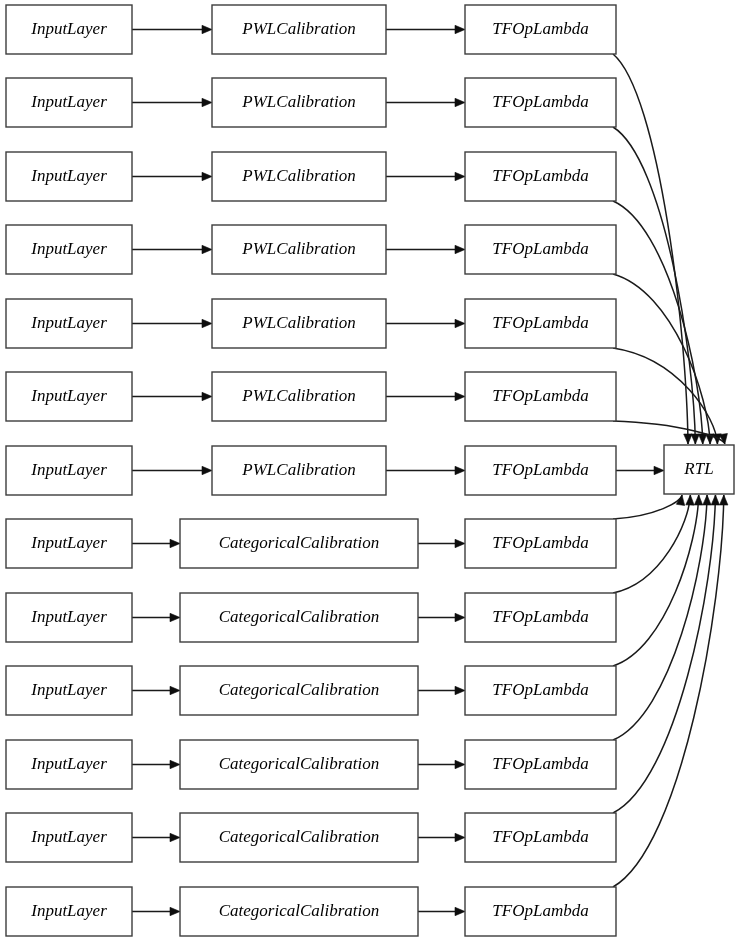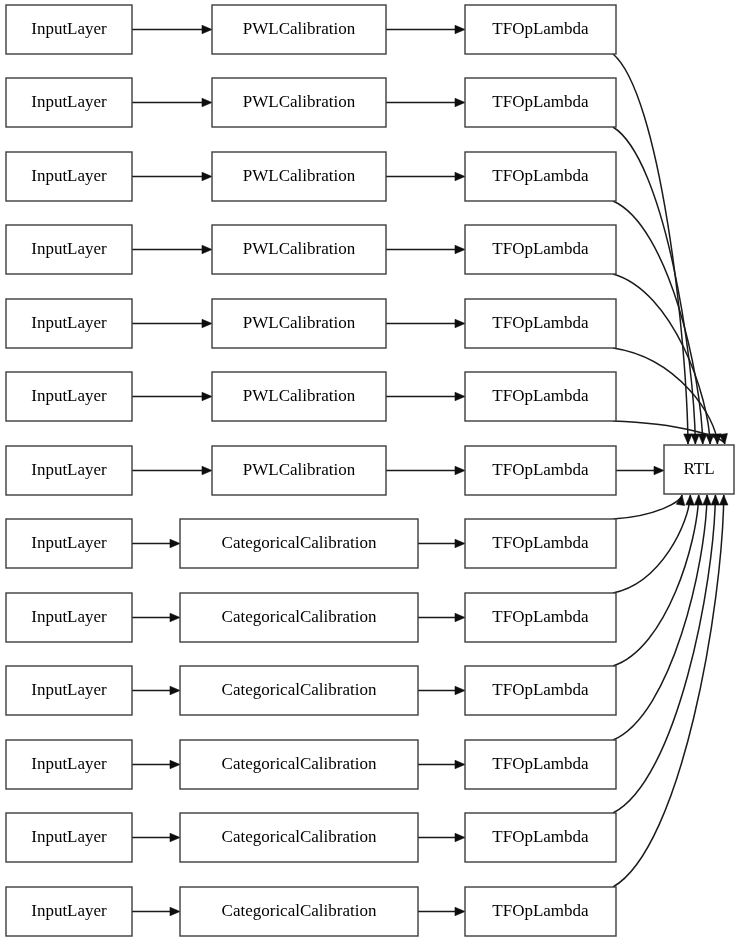--- a/index.html
+++ b/index.html
@@ -7,20 +7,21 @@
     padding: 0;
     background: #ffffff;
   }
   #graph-canvas {
     position: relative;
     width: 741px;
     height: 940px;
     background: #ffffff;
     overflow: hidden;
     font-family: "Liberation Serif", "DejaVu Serif", serif;
+    font-style: italic;
   }
   #graph-svg {
     position: absolute;
     top: 0;
     left: 0;
     width: 741px;
     height: 940px;
   }
   .node-rect {
     fill: #ffffff;

